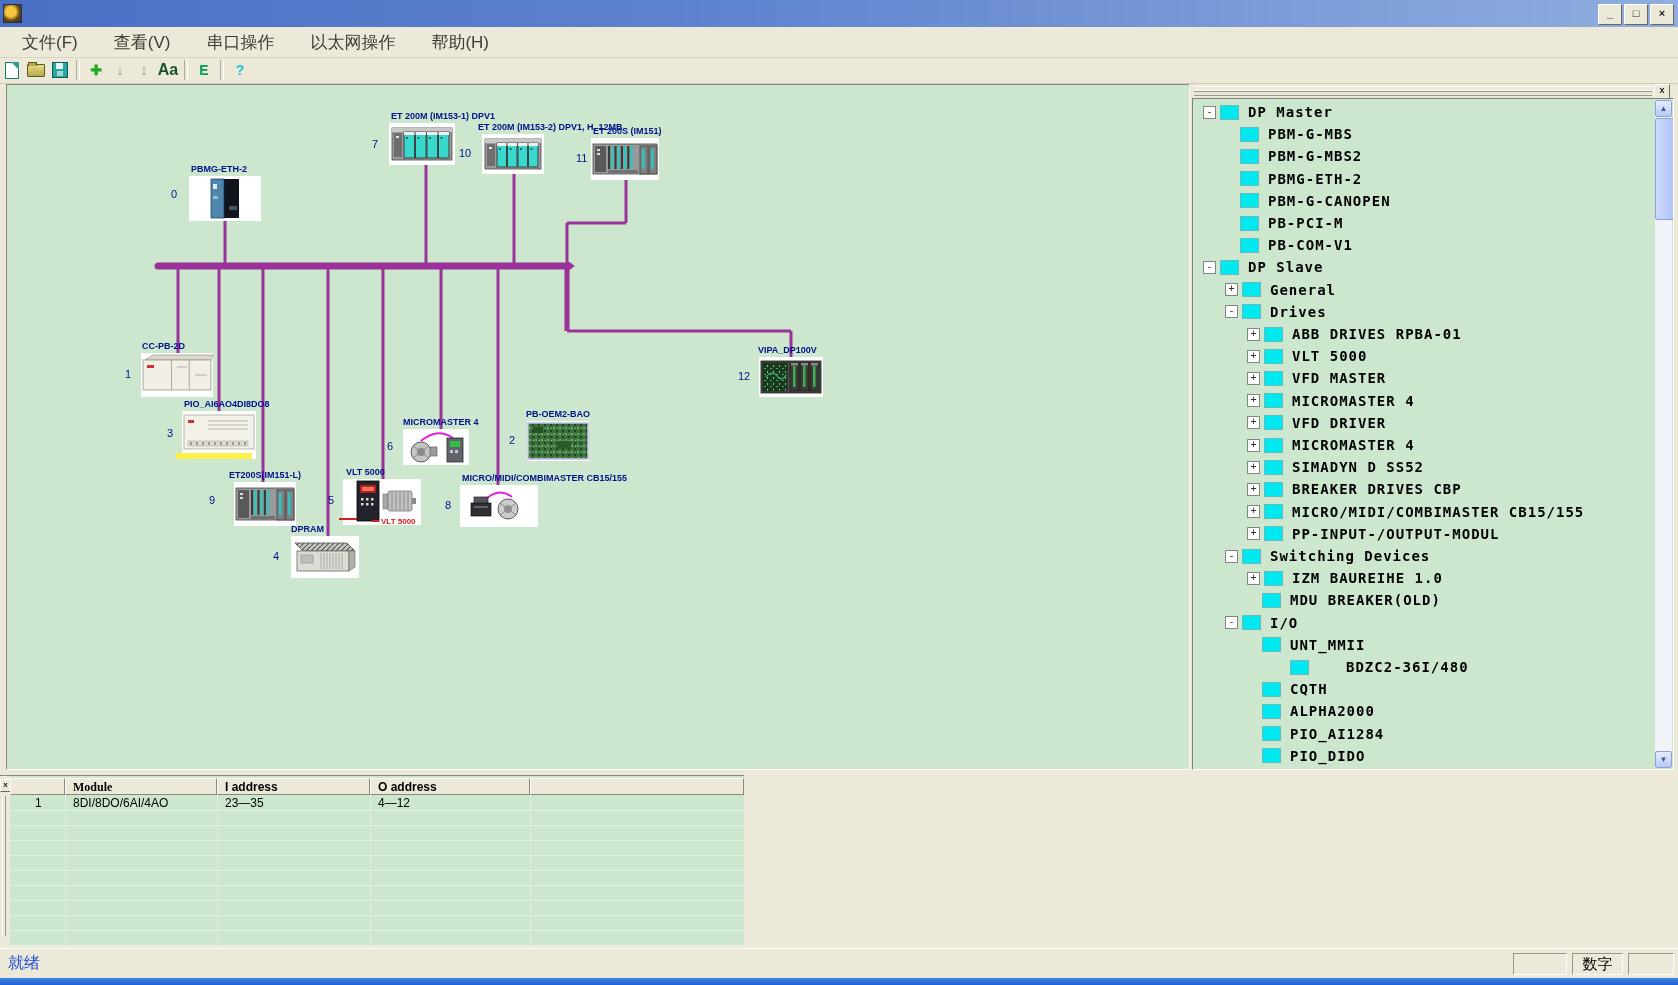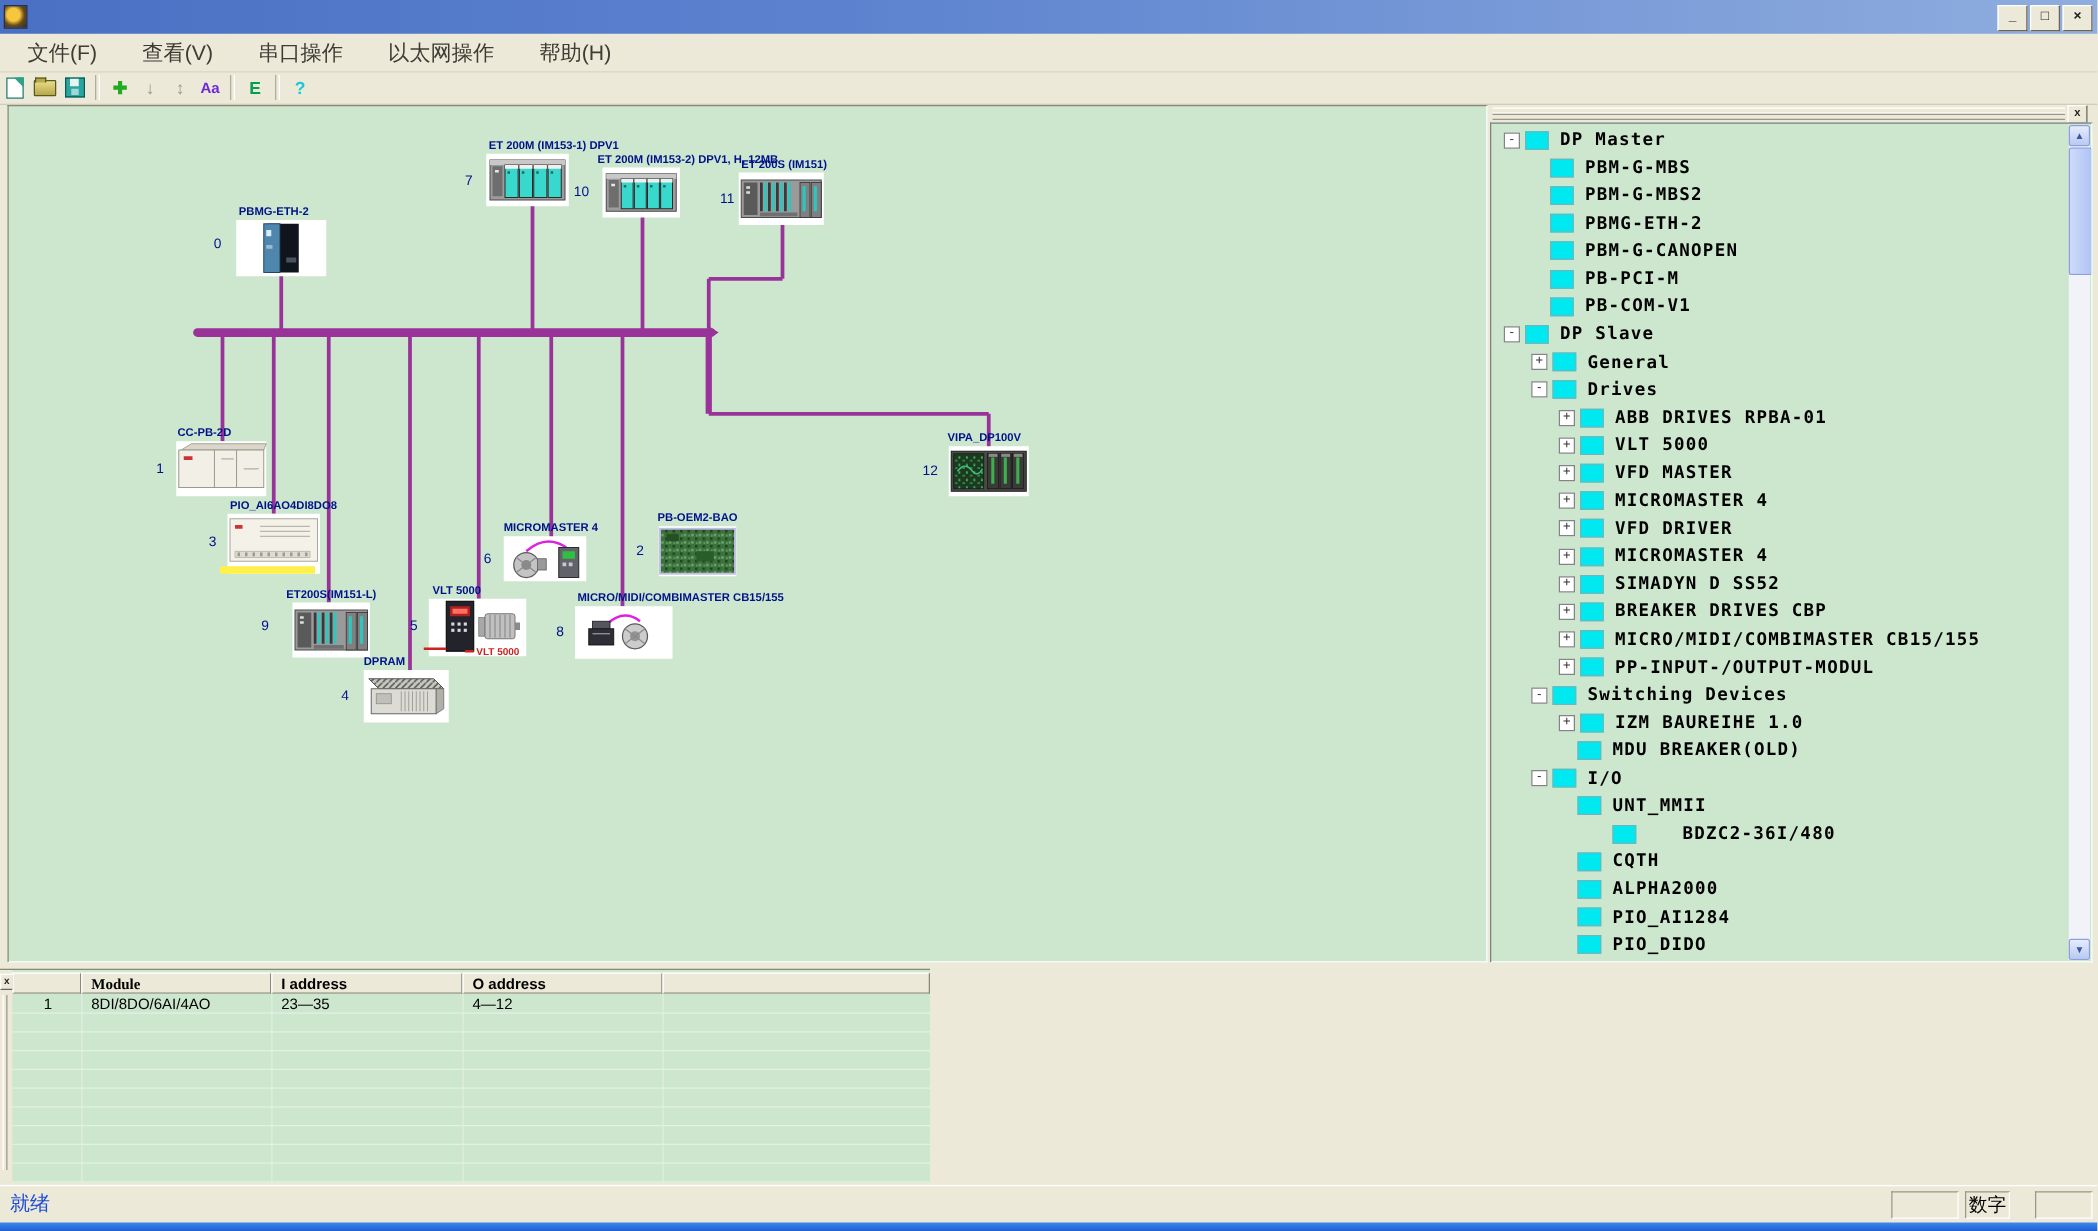--- a/index.html
+++ b/index.html
@@ -120,21 +120,21 @@
     <div class="tbtn">
       <div class="ic-open"></div>
     </div>
     <div class="tbtn">
       <div class="ic-save"></div>
     </div>
     <div class="tsep"></div>
     <div class="tbtn" style="color: rgb(34, 170, 34);">✚</div>
     <div class="tbtn" style="color: rgb(154, 154, 142);">↓</div>
     <div class="tbtn" style="color: rgb(154, 154, 142);">↕</div>
-    <div class="tbtn" style="color: #6d28d9; font-size: 12px;">Aa</div>
+    <div class="tbtn" style="color: #14532d; font-size: 16px;">Aa</div>
     <div class="tsep"></div>
     <div class="tbtn" style="color: rgb(0, 160, 80);">E</div>
     <div class="tsep"></div>
     <div class="tbtn" style="color: rgb(25, 200, 216);">?</div>
   </div>
 
 <div class="canvas">
   <svg id="diagram-svg" width="1180" height="682" viewBox="6 84 1180 682">
       <defs>
         <pattern id="pcb" width="6" height="6" patternUnits="userSpaceOnUse">
@@ -591,17 +591,17 @@
       <div class="t-row" style="top: 105px;"></div>
       <div class="t-row" style="top: 120px;"></div>
       <div class="t-row" style="top: 135px;"></div>
     </div>
 </div>
 
 <div class="statusbar">
   <span class="status-text">就绪</span>
   <div id="statuspanes">
       <div class="status-pane" style="left: 1513px; width: 54px;"></div>
-      <div class="status-pane" style="left: 1572px; width: 36px;">数字</div>
+      <div class="status-pane" style="left: 1572px; width: 51px;">数字</div>
       <div class="status-pane" style="left: 1628px; width: 46px;"></div>
     </div>
 </div>
 <div class="taskbar-strip"></div>
 
 </body></html>

